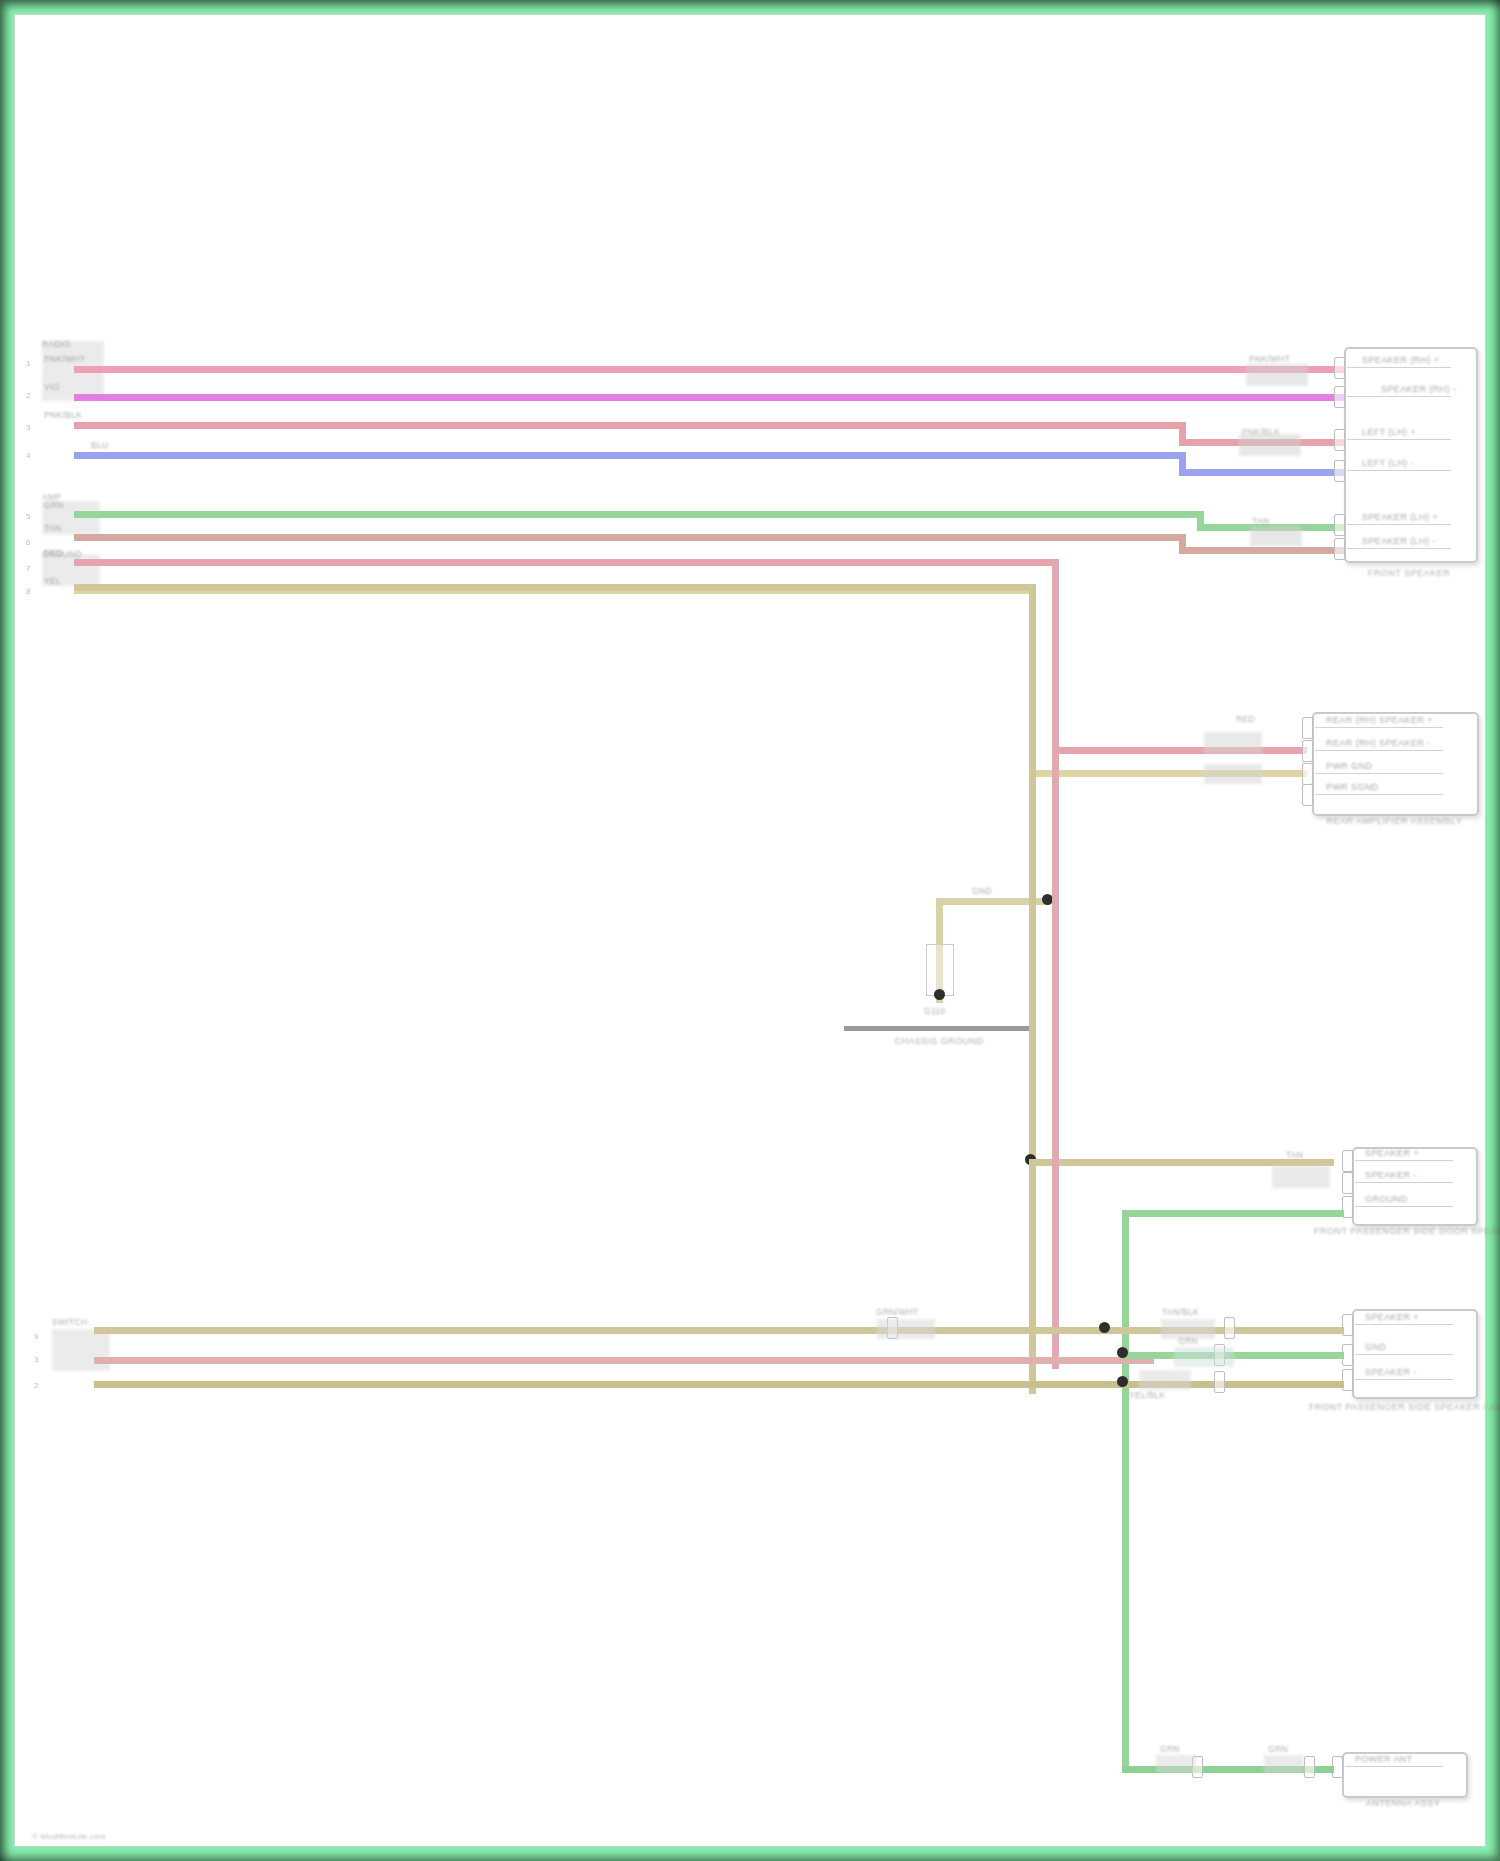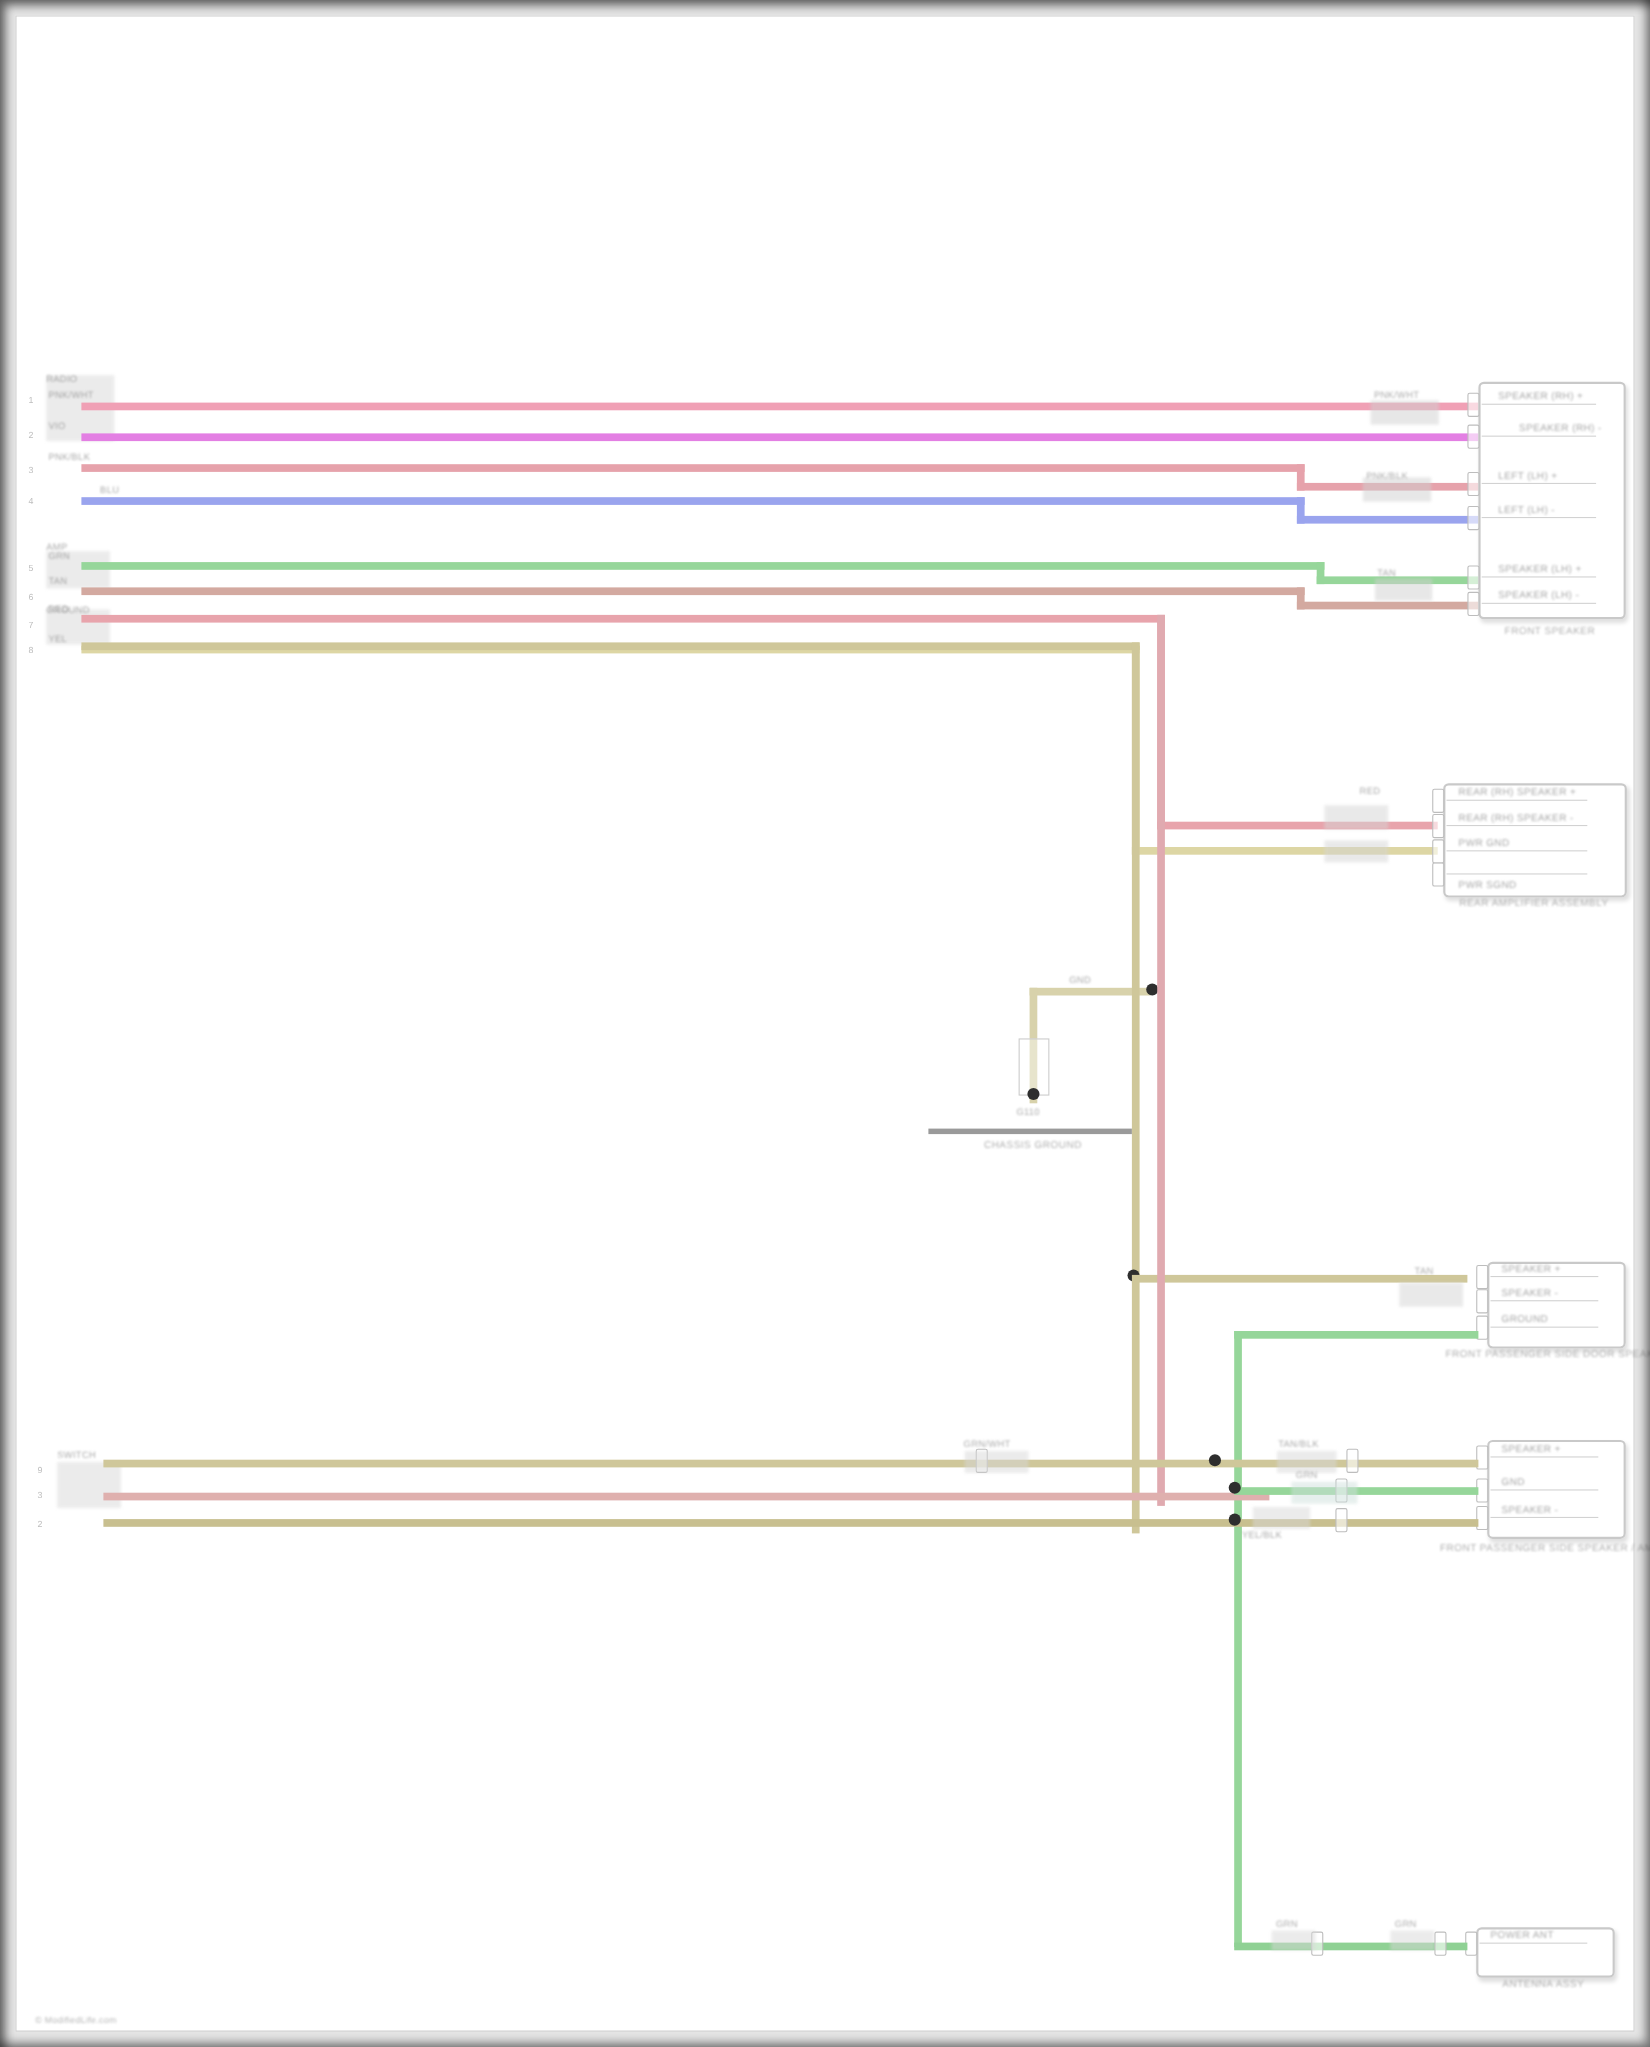--- a/index.html
+++ b/index.html
@@ -1,21 +1,21 @@
 <!DOCTYPE html>
 <html><head>
 <meta charset="utf-8">
 <style>
   html,body{margin:0;padding:0;background:#6e6e6e;}
   body{font-family:"Liberation Sans",sans-serif;}
 
   #page{
     position:relative;
     width:1500px;height:1861px;
-    background:#e5e5e5;
+    background:#86efac;
     overflow:hidden;
   }
   
   #sheet{
     position:absolute;
     left:14px;top:14px;
     width:1472px;height:1833px;
     background:#ffffff;
     box-shadow:inset 0 0 0 1px #cfcfcf;
   }
@@ -207,21 +207,21 @@
     <div class="conn" style="left:1288px;top:770px;"></div>
 
     <div class="pinline" style="left:1301px;top:713px;width:128px;"></div>
     <div class="pinline" style="left:1301px;top:736px;width:128px;"></div>
     <div class="pinline" style="left:1301px;top:759px;width:128px;"></div>
     <div class="pinline" style="left:1301px;top:780px;width:128px;"></div>
 
     <div class="pinlabel" style="left:1312px;top:701px;">REAR (RH) SPEAKER +</div>
     <div class="pinlabel" style="left:1312px;top:724px;">REAR (RH) SPEAKER -</div>
     <div class="pinlabel" style="left:1312px;top:747px;">PWR  GND</div>
-    <div class="pinlabel" style="left:1312px;top:785px;">PWR  SGND</div>
+    <div class="pinlabel" style="left:1312px;top:768px;">PWR  SGND</div>
 
     <div class="boxcaption" style="left:1288px;top:802px;width:185px;">REAR AMPLIFIER ASSEMBLY</div>
 
     <div class="leftblob" style="left:1190px;top:718px;width:58px;height:22px;background:#d5d5d5;"></div>
     <div class="leftblob" style="left:1190px;top:750px;width:58px;height:20px;background:#d5d5d5;"></div>
     <div class="wirelabel" style="left:1222px;top:700px;">RED</div>
 
     <div class="w hw" style="left:922px;top:884px;width:110px;background:#d8d2ab;"></div>
     <div class="w vw" style="left:922px;top:884px;height:105px;background:#d8d2ab;"></div>
     <div class="splicedot" style="left:1028px;top:880px;"></div>

